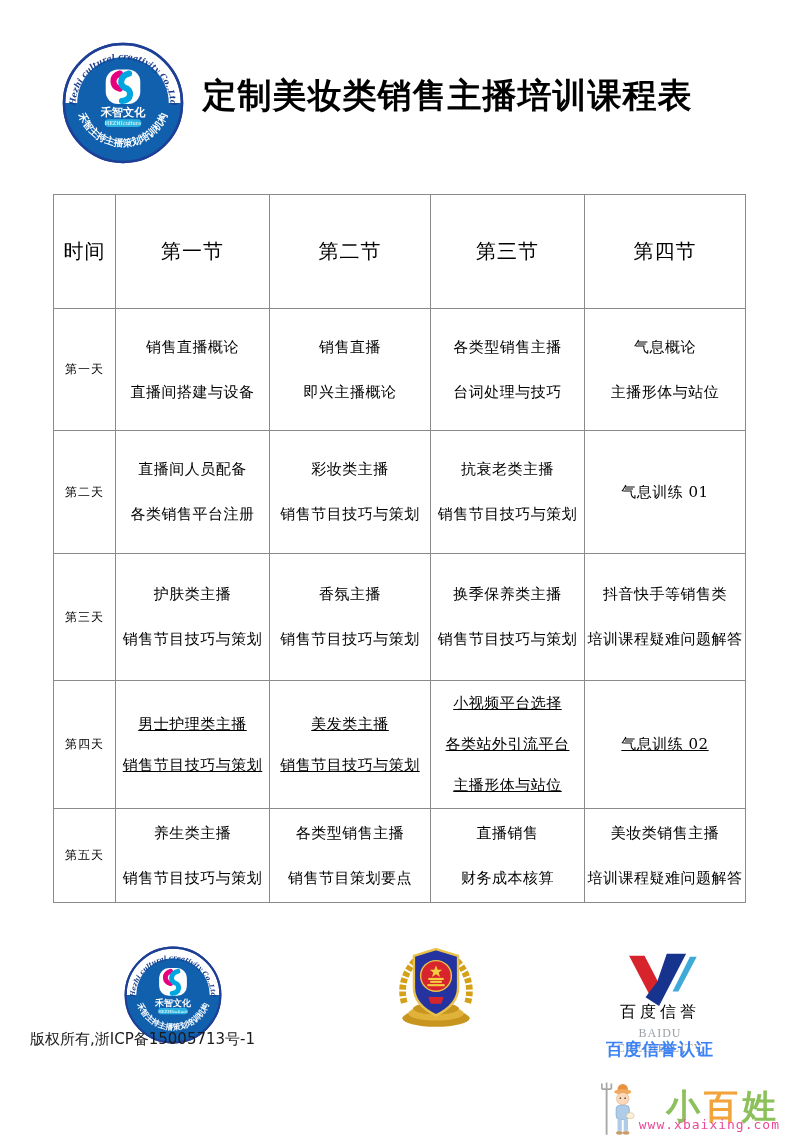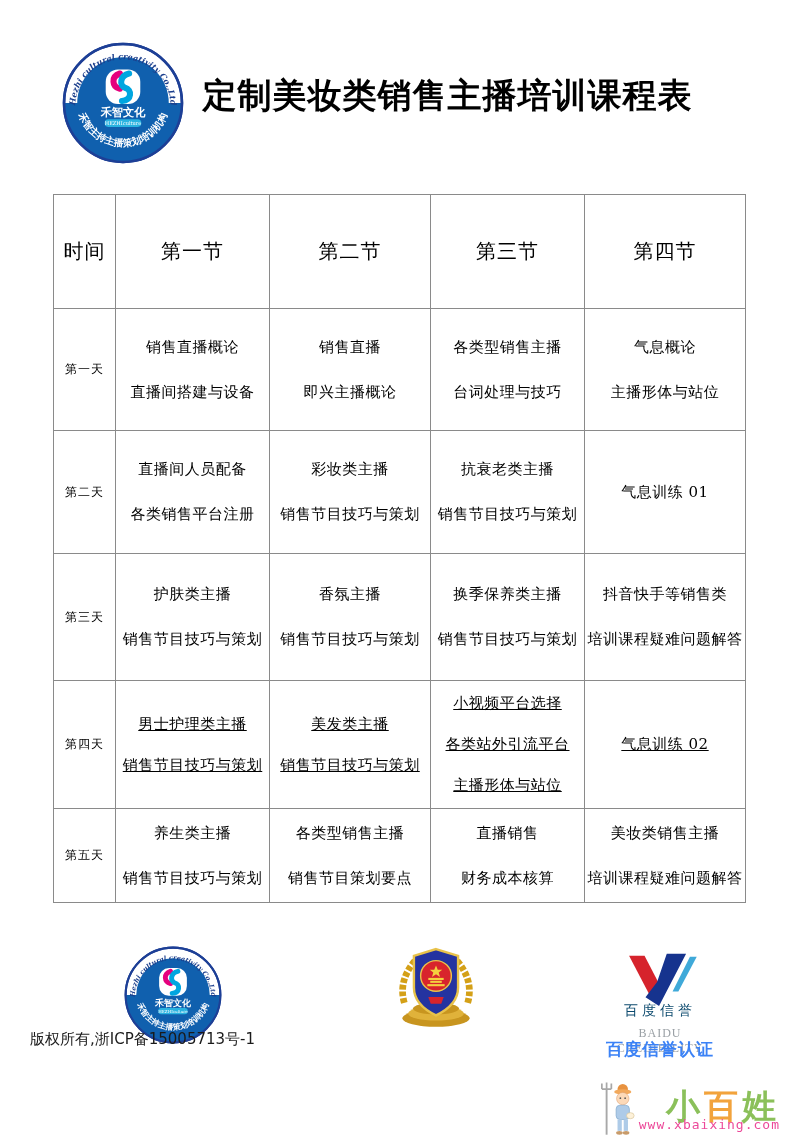--- a/index.html
+++ b/index.html
@@ -31,21 +31,21 @@
 
   
   #hezhi-logo-bottom{position:absolute;left:124px;top:946px;}
   #copyright{position:absolute;left:30px;top:1030px;width:285px;text-align:left;
         font-family:"DejaVu Sans", sans-serif;font-size:15px;color:#1a1a1a;}
   #police-badge{position:absolute;left:388px;top:941px;}
   #police-record{position:absolute;left:312px;top:1032px;width:228px;text-align:center;
         font-family:"DejaVu Sans", sans-serif;font-weight:bold;font-size:16px;color:#000;}
   #baidu-logo{position:absolute;left:621px;top:950px;}
   #baidu-cn{position:absolute;left:595px;top:1002px;width:130px;text-align:center;
-        font-family:"DejaVu Sans", sans-serif;font-size:14px;letter-spacing:4px;color:#0c4a6e;}
+        font-family:"DejaVu Sans", sans-serif;font-size:16px;letter-spacing:4px;color:#000000;}
   #baidu-en{position:absolute;left:595px;top:1026px;width:130px;text-align:center;
         font-family:Liberation Serif, serif;font-size:12px;letter-spacing:1px;color:#9aa0a5;}
   #baidu-cert{position:absolute;left:595px;top:1038px;width:130px;text-align:center;
         font-family:"DejaVu Sans", sans-serif;font-weight:bold;font-size:17px;letter-spacing:1px;color:#3b82f6;}
 
   
   #watermark{position:absolute;right:20px;bottom:4px;display:flex;align-items:center;}
   #wm-text{display:flex;flex-direction:column;align-items:flex-end;margin-left:2px;}
   #wm-chars{font-family:"DejaVu Sans", sans-serif;font-weight:bold;font-size:34px;line-height:1;
         letter-spacing:4px;}

